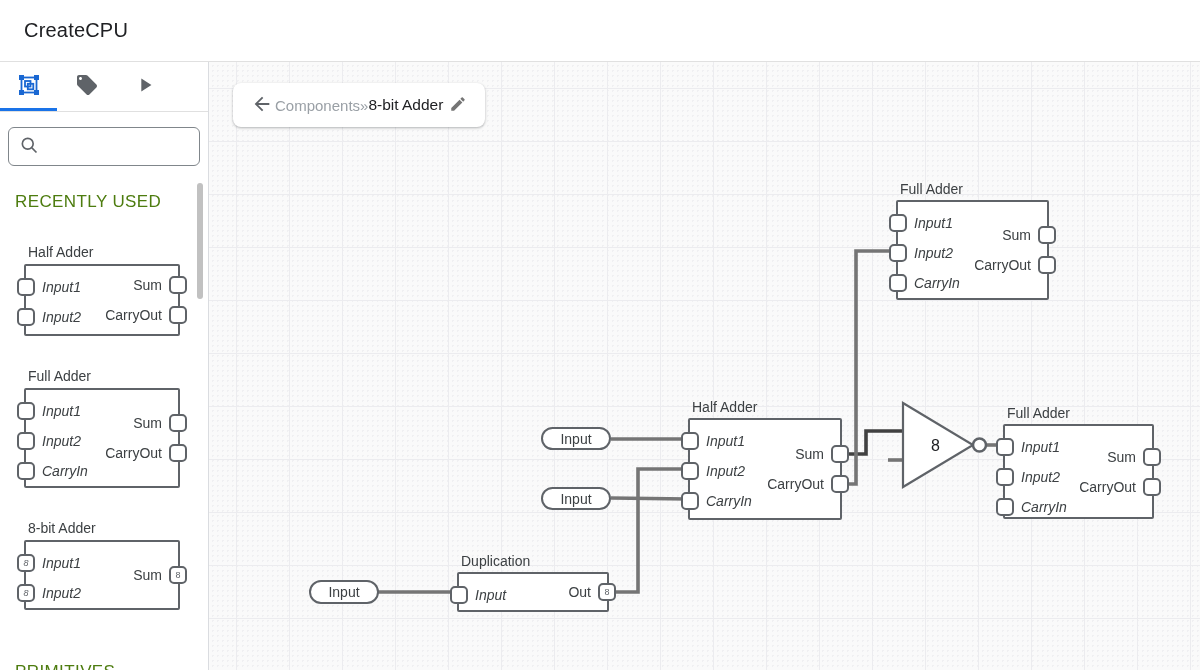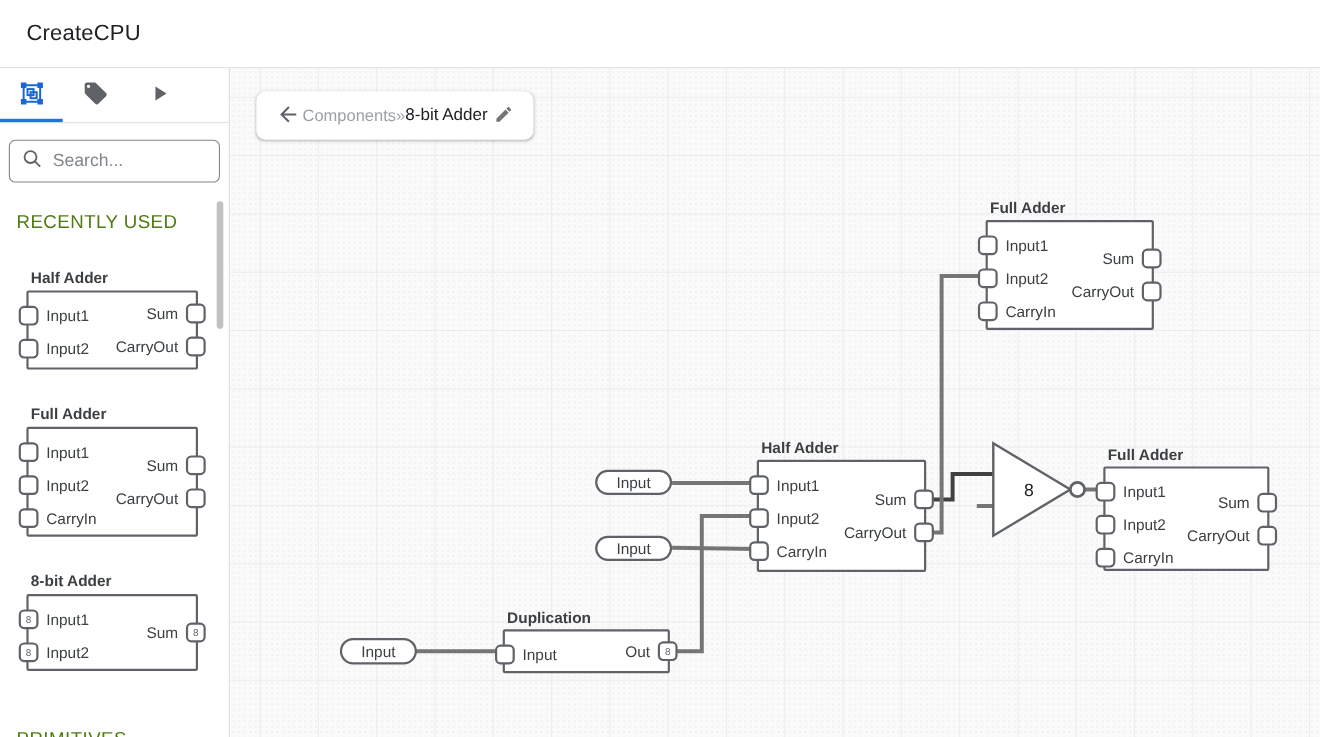--- a/index.html
+++ b/index.html
@@ -22,24 +22,24 @@
     display:flex; align-items:center; padding:0 10px; background:#fff; }
   .search-box input { border:none; outline:none; flex:1; font-size:16px; color:#3c4043;
     font-family:"Liberation Sans", sans-serif; margin-left:9px; background:transparent; }
   .search-box input::placeholder { color:#80868b; }
   .section-label { margin:26px 0 0 15px; font-size:17px; color:#4d7c0f; letter-spacing:.4px; }
   .side-card { margin:32px 0 0 24px; width:156px; position:relative; }
   .scroll-thumb { position:absolute; top:121px; left:197px; width:6px; height:116px;
     border-radius:3px; background:#c1c1c1; }
 
   
-  .comp-title { font-size:14px; color:#3c4043; margin:0 0 4px 4px; line-height:16px; white-space:nowrap;font-weight:bold; }
+  .comp-title { font-size:14px; color:#3c4043; margin:0 0 4px 4px; line-height:16px; white-space:nowrap; }
   .comp-box { position:relative; border:2px solid #5f6368; border-radius:2px; background:#fff; width:100%; }
   .ports-left, .ports-right { position:absolute; top:0; bottom:0; display:flex; flex-direction:column; }
-  .ports-left  { left:0;  padding-top:12px; gap:12px; align-items:flex-start; }
+  .ports-left  { left:0;  padding-top:12px; gap:12px; align-items:flex-start;font-style:italic; }
   .ports-right { right:0; justify-content:center; gap:12px; align-items:flex-end; }
   .port-row { display:flex; align-items:center; gap:7px; height:18px; }
   .port-square { width:18px; height:18px; border:2.5px solid #5f6368; border-radius:5px; background:#fff;
     flex:0 0 18px; display:flex; align-items:center; justify-content:center; }
   .port-badge { font-size:9px; color:#5f6368; line-height:1; }
   .ports-left  .port-square { margin-left:-9px; }
   .ports-right .port-square { margin-right:-9px; }
   .port-label { font-size:14px; color:#3c4043; white-space:nowrap; }
 
   
@@ -113,21 +113,20 @@
     <div class="tab-underline"></div>
   </div>
 
   <div class="search-box">
     <span>
       <svg width="20" height="20" viewBox="0 0 24 24" fill="none" stroke="#5f6368" stroke-width="2">
         <circle cx="10.5" cy="10.5" r="6.5"></circle>
           <line x1="15.5" y1="15.5" x2="21" y2="21"></line>
       </svg>
     </span>
-    <input type="text" placeholder="Search..." style="">
   </div>
 
   <div class="section-label">RECENTLY USED</div>
 
   <div id="sidebar-cards">
       <div class="side-card">
         <div class="comp-title">Half Adder</div>
         <div class="comp-box" style="height: 72px;">
           <div class="ports-left">
             <div class="port-row">

